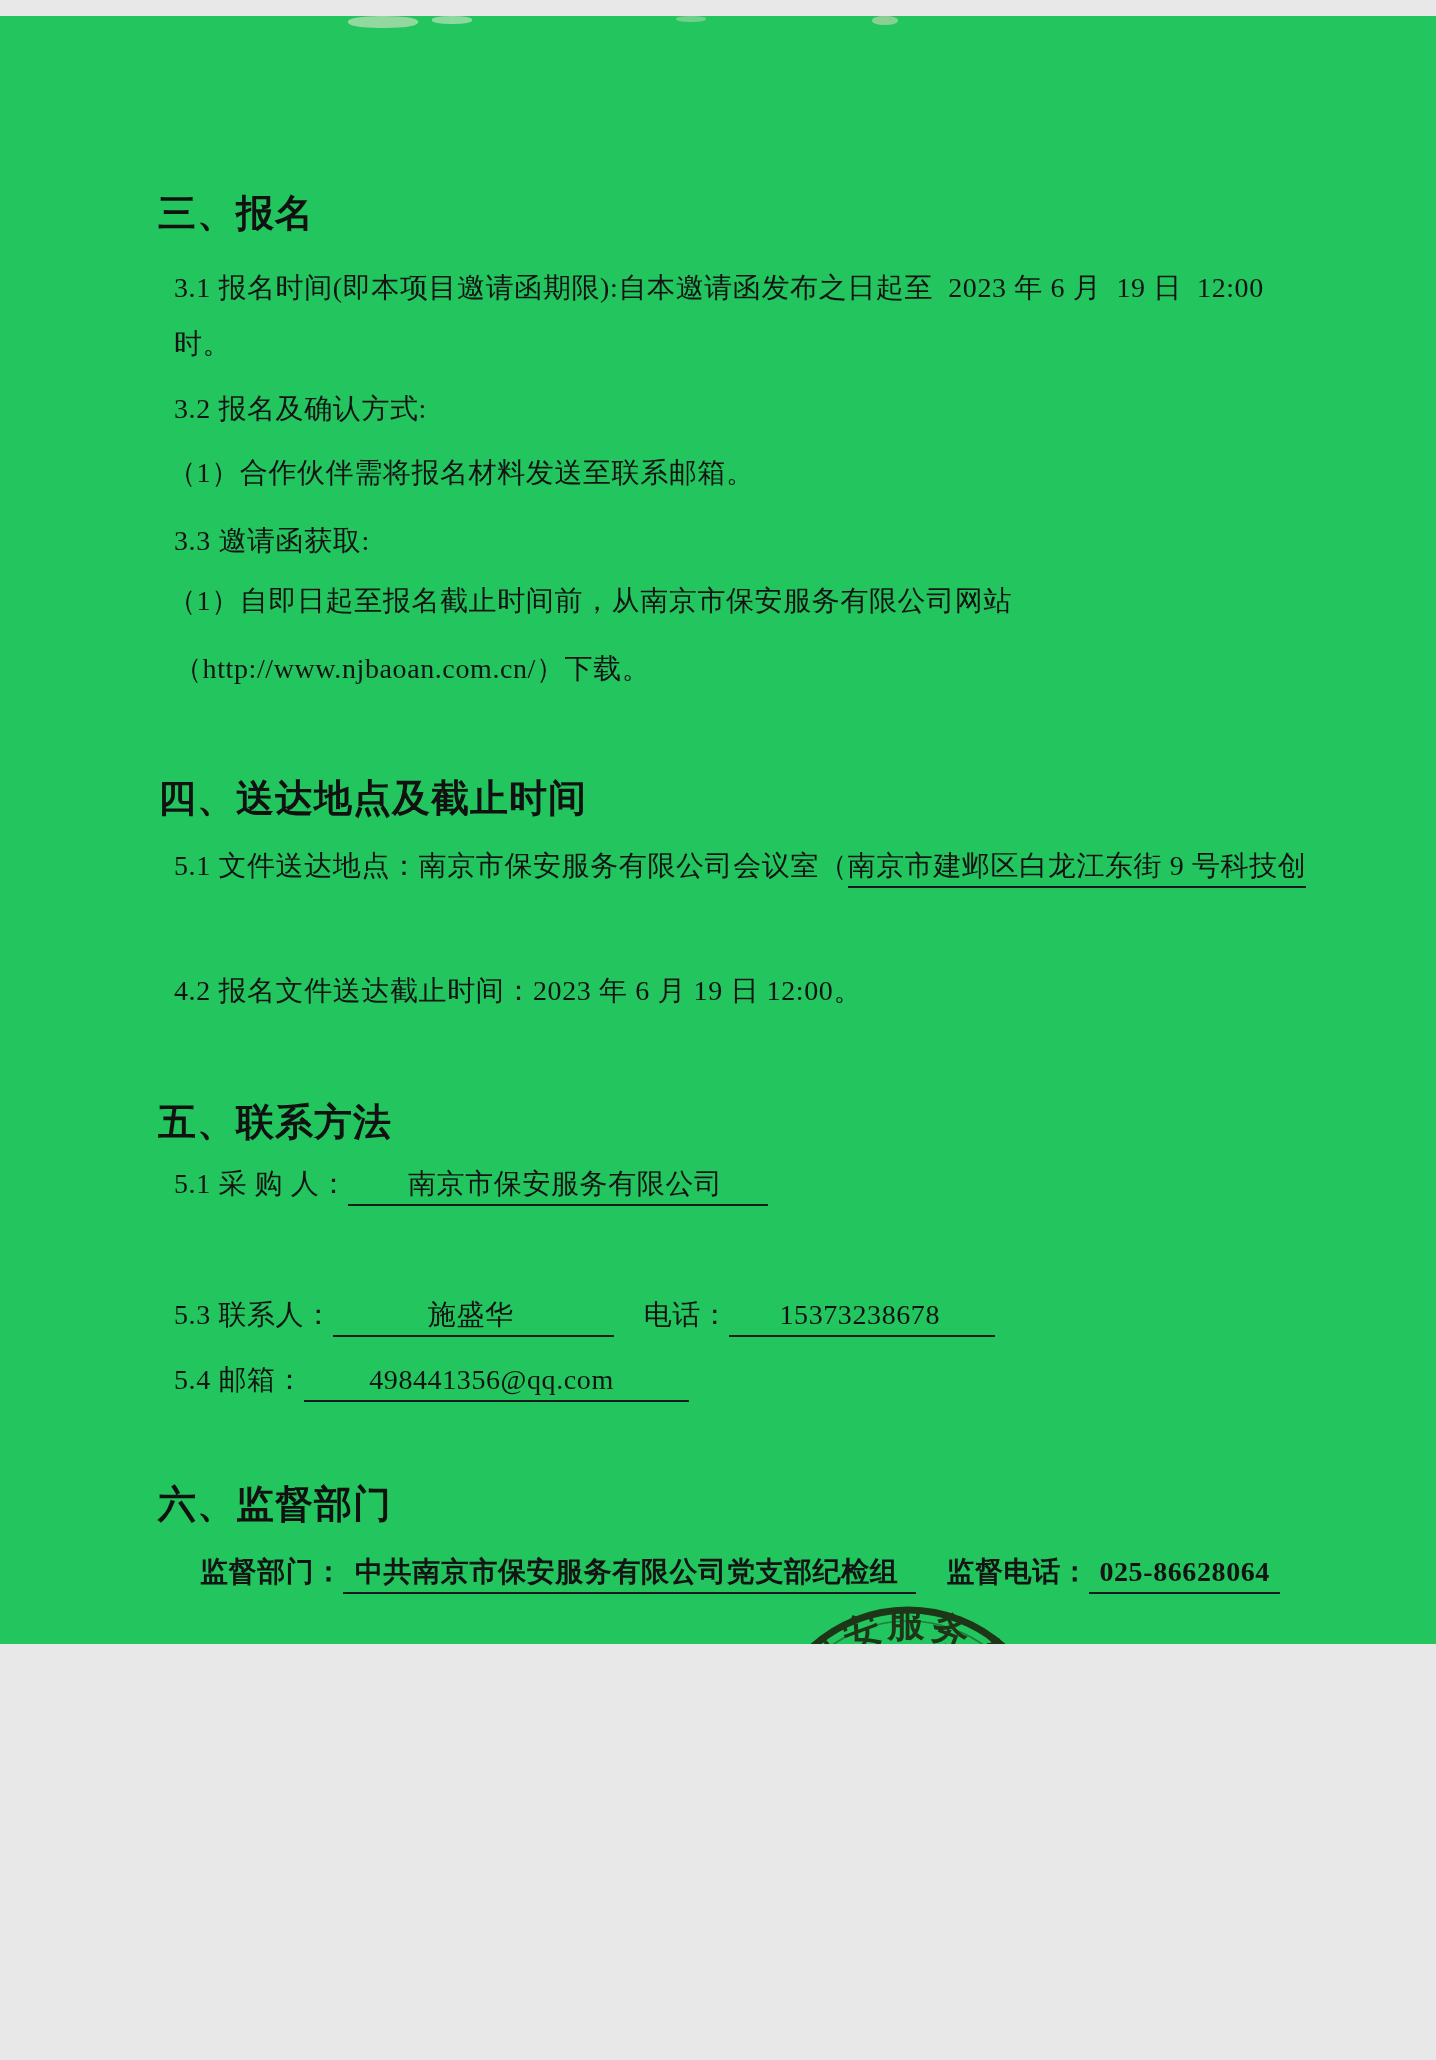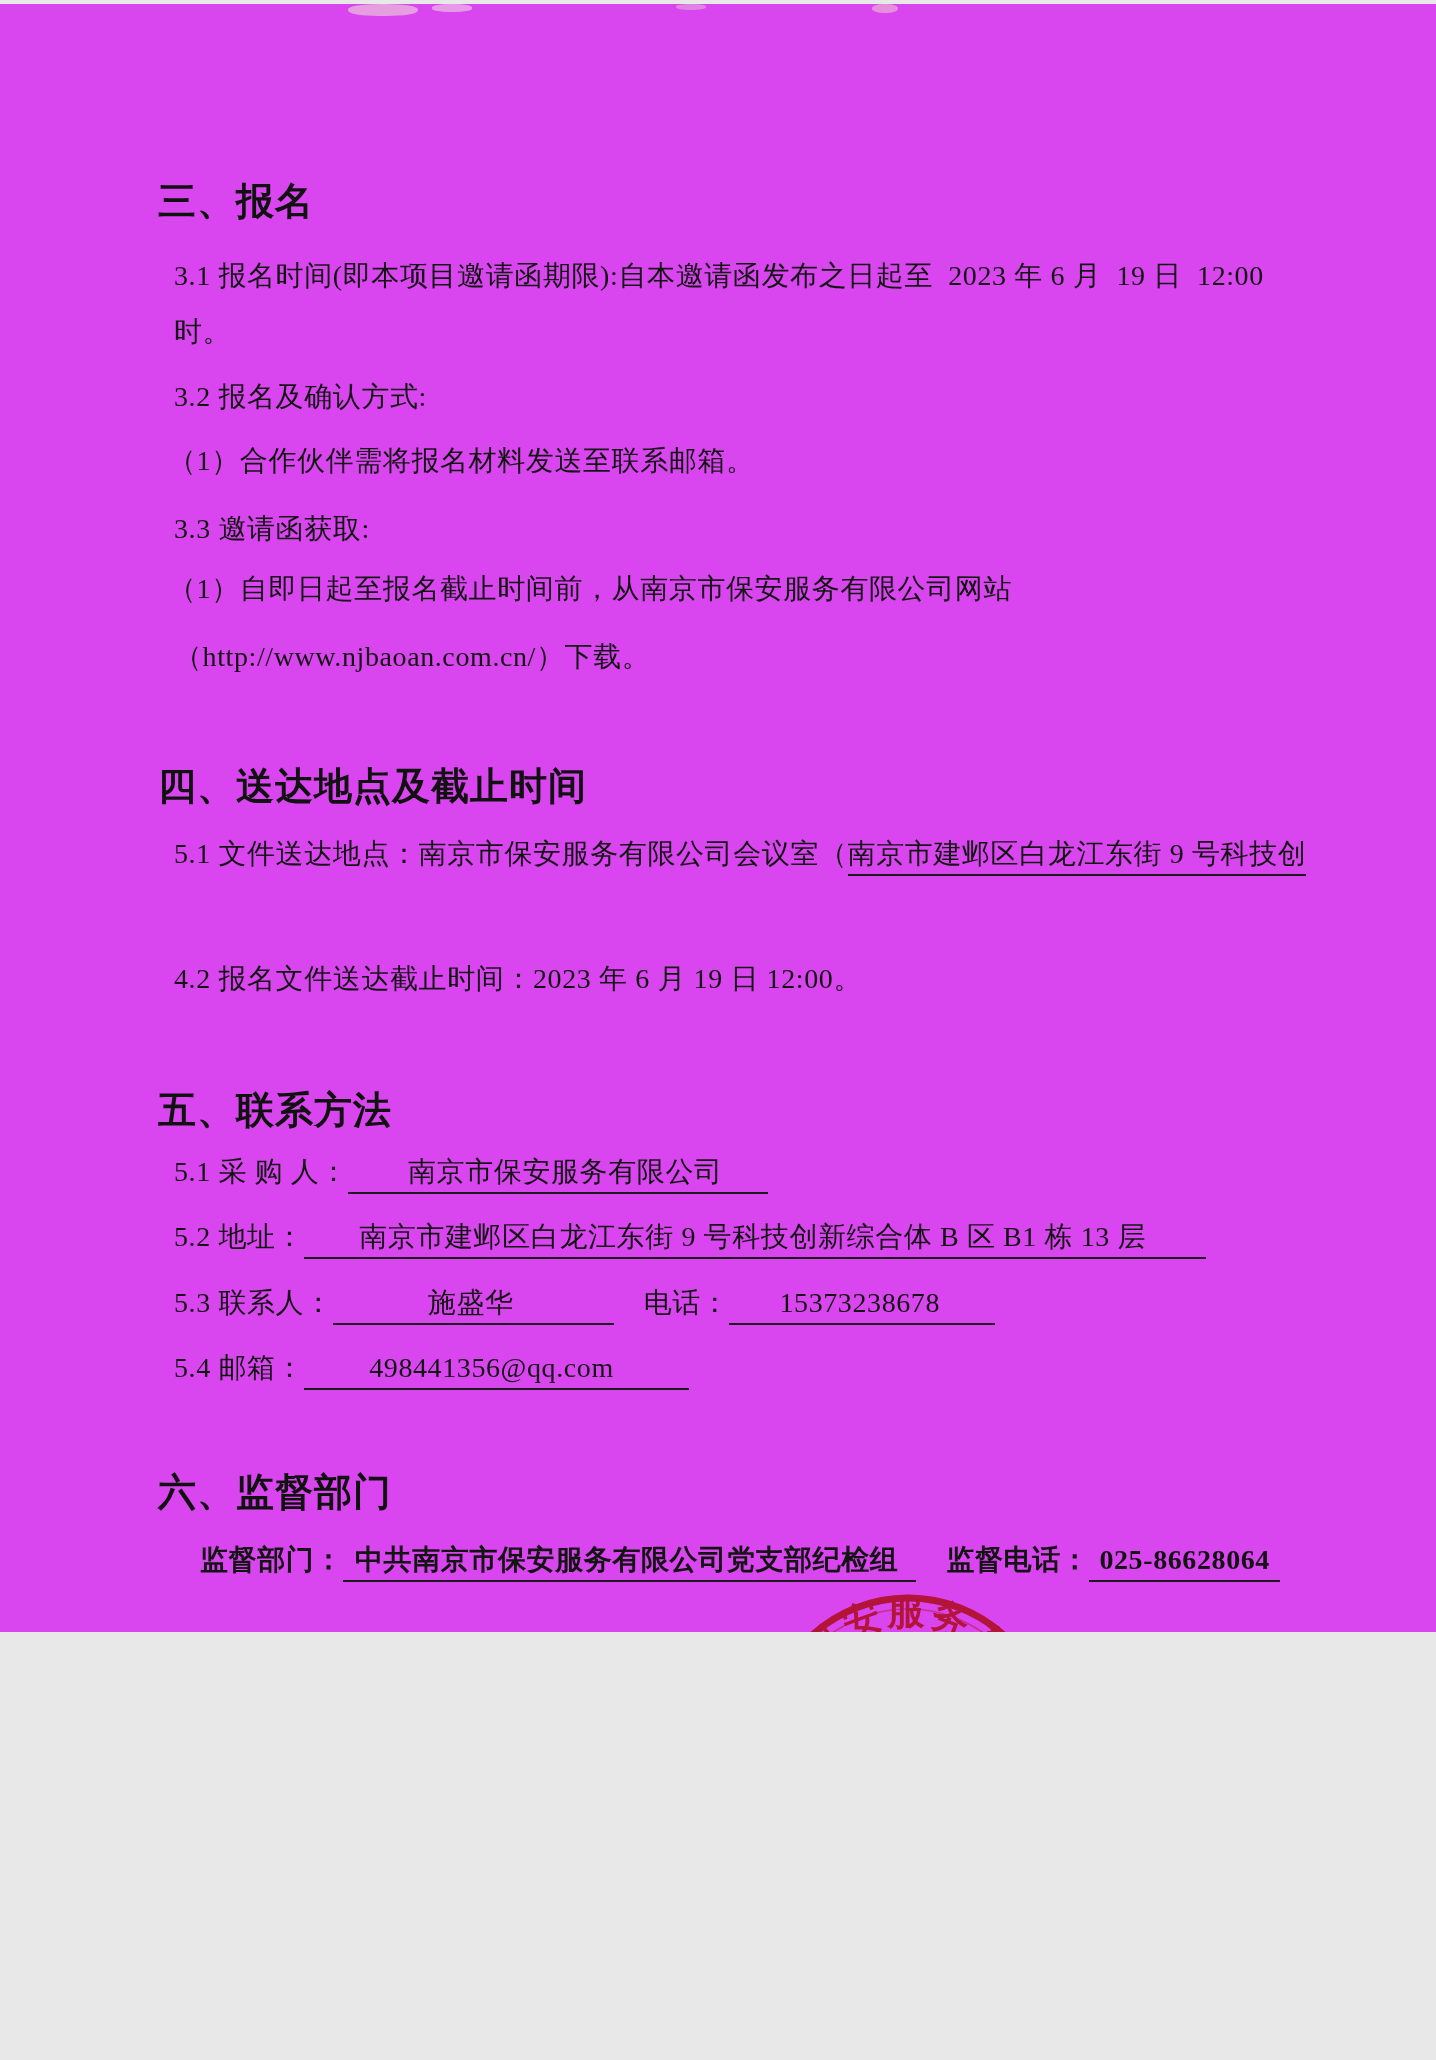--- a/index.html
+++ b/index.html
@@ -1,18 +1,18 @@
 <!DOCTYPE html>
 <html><head>
 <meta charset="utf-8">
 <style>
   html,body { margin:0; padding:0; background:#e8e8e8; }
   .page {
-    position:relative; width:1436px; height:1628px; margin:4px auto;
-    background:#d946ef; overflow:hidden;
+    position:relative; width:1436px; height:1628px; margin:16px auto;
+    background:#22c55e; overflow:hidden;
     font-family:"Liberation Serif","DejaVu Serif",serif;
     color:#141414;
   }
   .hline {
     position:absolute; left:158px;
     font-family:"Liberation Sans","DejaVu Sans",sans-serif;
     font-weight:700; font-size:38px; line-height:48px; letter-spacing:1px;
     white-space:pre; color:#111;
   }
   .line {
@@ -56,21 +56,20 @@
   <div class="line" style="top:505px">3.3 邀请函获取:</div>
   <div class="line indent1" style="top:565px">（1）自即日起至报名截止时间前，从南京市保安服务有限公司网站</div>
   <div class="line" style="top:633px">（http://www.njbaoan.com.cn/）下载。</div>
 
   <div class="hline" style="top:758px">四、送达地点及截止时间</div>
   <div class="line" style="top:830px"><span>5.1 文件送达地点：南京市保安服务有限公司会议室（</span><span class="u">南京市建邺区白龙江东街 9 号科技创</span></div>
   <div class="line" style="top:955px">4.2 报名文件送达截止时间：2023 年 6 月 19 日 12:00。</div>
 
   <div class="hline" style="top:1082px">五、联系方法</div>
   <div class="line" style="top:1148px"><span>5.1 采 购 人：</span><span class="u" style="padding:0 45px 0 60px">南京市保安服务有限公司</span></div>
-  <div class="line" style="top:1213px"><span>5.2 地址：</span><span class="u" style="padding:0 60px 0 55px">南京市建邺区白龙江东街 9 号科技创新综合体 B 区 B1 栋 13 层</span></div>
   <div class="line" style="top:1279px"><span>5.3 联系人：</span><span class="u" style="padding:0 100px 0 95px">施盛华</span><span class="gap30">电话：</span><span class="u" style="padding:0 55px 0 50px">15373238678</span></div>
   <div class="line" style="top:1344px"><span>5.4 邮箱：</span><span class="u" style="padding:0 75px 0 65px">498441356@qq.com</span></div>
 
   <div class="hline" style="top:1464px">六、监督部门</div>
   <div class="line indent2" style="top:1536px"><span>监督部门：</span><span class="u" style="padding:0 18px 0 12px">中共南京市保安服务有限公司党支部纪检组</span><span class="gap30">监督电话：</span><span class="u" style="padding:0 10px 0 10px">025-86628064</span></div>
 
   <div class="line sig" style="top:1670px">南京市保安服务有限公司 （采购人名称）</div>
   <div class="line sigdate" style="top:1733px">2023 年 6 月 12 日</div>
 
   <svg class="stamp" viewBox="0 0 300 300" aria-hidden="true">

